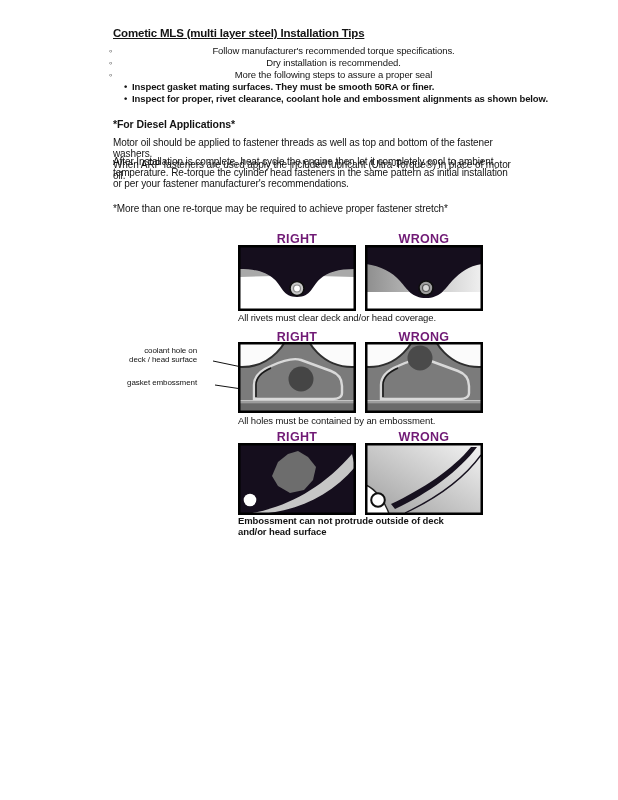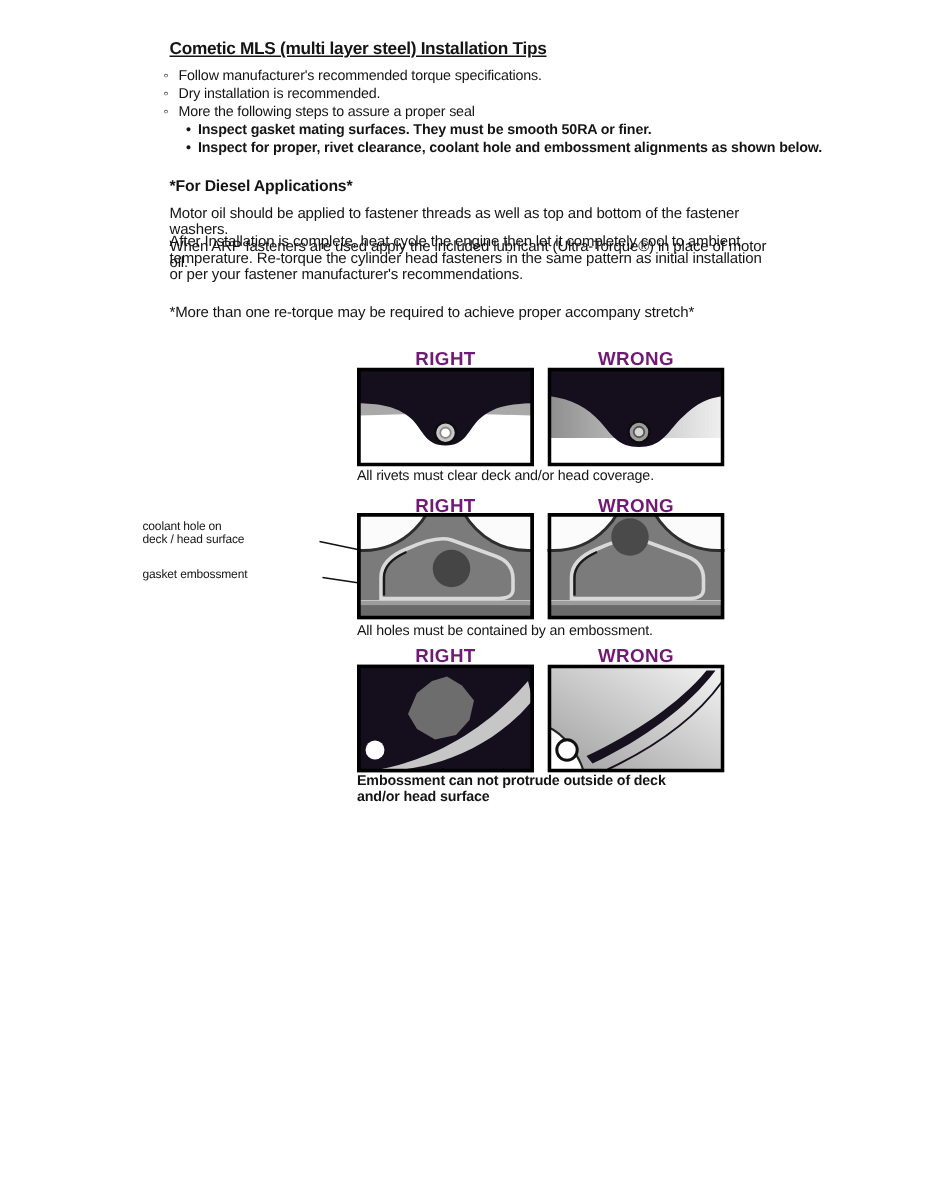--- a/index.html
+++ b/index.html
@@ -6,37 +6,37 @@
   .page {
     position:relative; width:618px; height:568px; background:#ffffff;
     font-family:"Liberation Sans", sans-serif; color:#141414; overflow:hidden;
   }
   .title {
     position:absolute; left:113px; top:27px;
     font-size:11.5px; font-weight:bold; letter-spacing:-0.2px;
     text-decoration:underline; white-space:nowrap;
   }
   .tips { position:absolute; left:111px; top:45px; font-size:9.5px; line-height:12px; letter-spacing:-0.1px; white-space:nowrap; }
-  .bullet { position:relative; padding-left:8px; }
+  .bullet { position:relative; padding-left:8px;text-align:center; }
   .bullet::before { content:"◦"; position:absolute; left:-2px; top:0; }
   .subbullet { position:relative; padding-left:21px;font-weight:bold; }
   .subbullet::before { content:"•"; position:absolute; left:13px; top:0; }
 
   .diesel-heading { position:absolute; left:113px; top:118px; font-size:10.5px; font-weight:bold; letter-spacing:-0.1px; }
   .bodypara { position:absolute; left:113px; font-size:10px; line-height:11px; letter-spacing:-0.1px; white-space:pre-line; width:410px; }
   .p1 { top:137px; }
   .p2 { top:156px; }
   .p3 { top:203px; }
 
   .dlabel { position:absolute; width:118px; text-align:center; font-size:12.5px; font-weight:bold; letter-spacing:0.3px; color:#701a75; }
   .panel { position:absolute; width:118px; }
   .panel svg { display:block; }
   .caption { position:absolute; left:238px; font-size:9.5px; line-height:11px; letter-spacing:-0.1px; white-space:pre-line; color:#141414; }
 
-  .ann { position:absolute; left:95px; width:117px; text-align:left; font-size:8px; line-height:9px; letter-spacing:-0.1px; white-space:pre-line; color:#141414; }
+  .ann { position:absolute; left:80px; width:117px; text-align:right; font-size:8px; line-height:9px; letter-spacing:-0.1px; white-space:pre-line; color:#141414; }
   .ann1 { top:346px; }
   .ann2 { top:378px; }
   .leaders { position:absolute; left:205px; top:348px; }
 
   .legal { position:absolute; left:108px; top:575px; width:424px; font-size:6px; line-height:7px; letter-spacing:-0.05px; color:#222; }
   .legal .lheading { font-weight:bold; margin:0 0 4px 0; }
   .legal p { margin:0 0 5px 0; white-space:pre-line; }
 
   .footer { position:absolute; left:389px; top:757px; font-size:11.5px; letter-spacing:0.2px; color:#2a2a2a; }
 </style>
@@ -54,21 +54,21 @@
     <div class="subbullet">Inspect gasket mating surfaces.  They must be smooth 50RA or finer.</div>
     <div class="subbullet">Inspect for proper, rivet clearance, coolant hole and embossment alignments as shown below.</div>
   </div>
 
   <div class="diesel-heading">*For Diesel Applications*</div>
   <div class="bodypara p1">Motor oil should be applied to fastener threads as well as top and bottom of the fastener washers.
 When ARP fasteners are used apply the included lubricant (Ultra-Torque®) in place of motor oil.</div>
   <div class="bodypara p2">After Installation is complete, heat cycle the engine then let it completely cool to ambient
 temperature. Re-torque the cylinder head fasteners in the same pattern as initial installation
 or per your fastener manufacturer's recommendations.</div>
-  <div class="bodypara p3">*More than one re-torque may be required to achieve proper accompany stretch*</div>
+  <div class="bodypara p3">*More than one re-torque may be required to achieve proper fastener stretch*</div>
 
   <div class="dlabel" style="left:238px; top:232px;">RIGHT</div>
   <div class="dlabel" style="left:365px; top:232px;">WRONG</div>
 
   <div class="panel" style="left:238px; top:245px;">
     <svg width="118" height="66" viewBox="0 0 118 66">
       <rect width="118" height="66" fill="#ffffff"></rect>
       <polygon points="2,24 47,24 37,31 2,32" fill="#a9a9a9"></polygon>
       <polygon points="116,24 71,24 81,31 116,32" fill="#a9a9a9"></polygon>
       <path d="M1 1 H117 V24 C100 24 90 27 82 34 C74 41 73 52 59 52 C45 52 44 41 36 34 C28 27 18 24 1 24 Z" fill="#150e1d"></path>

